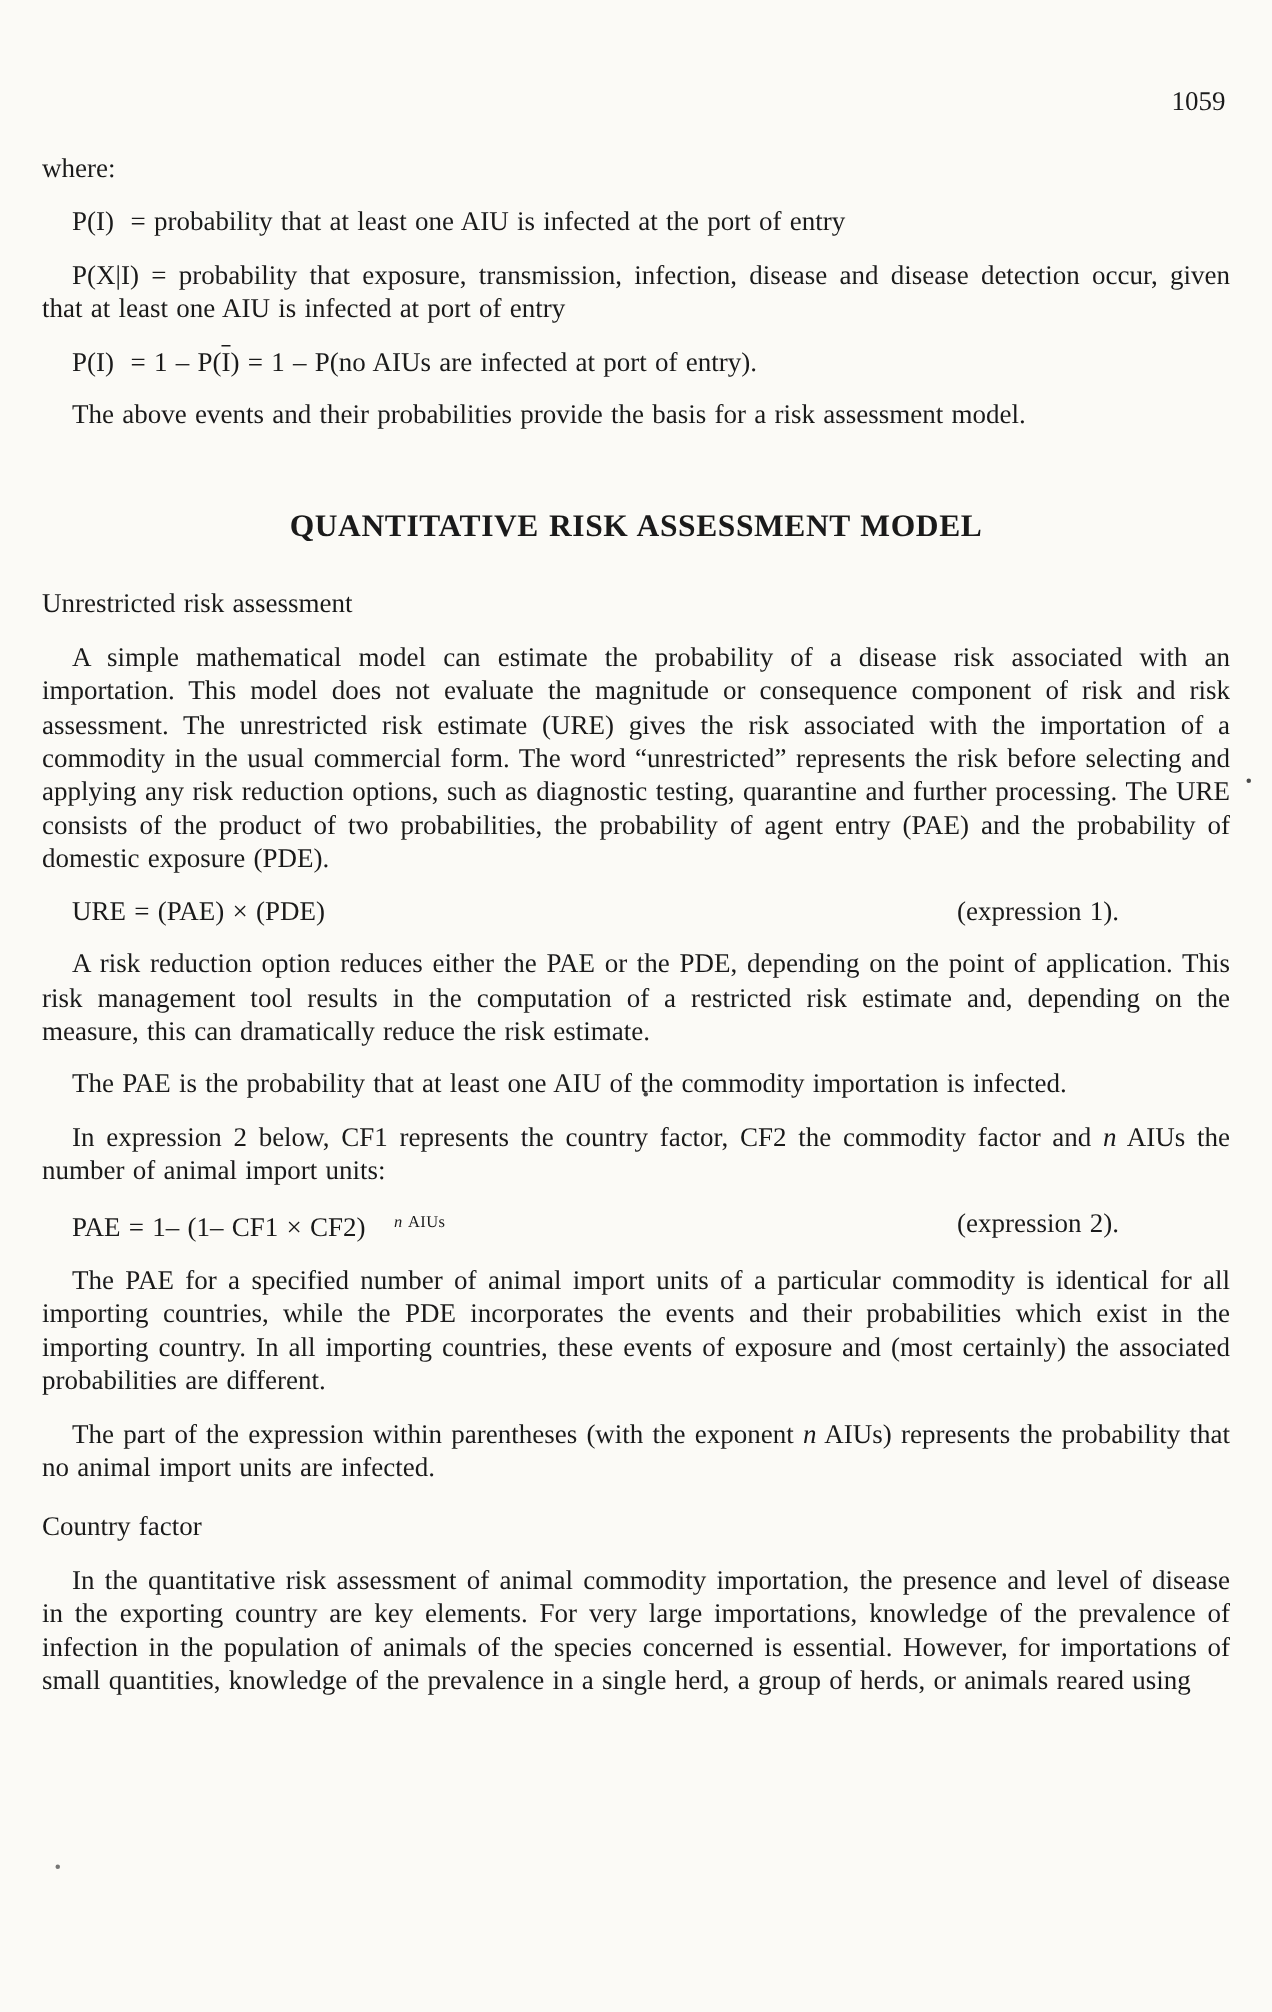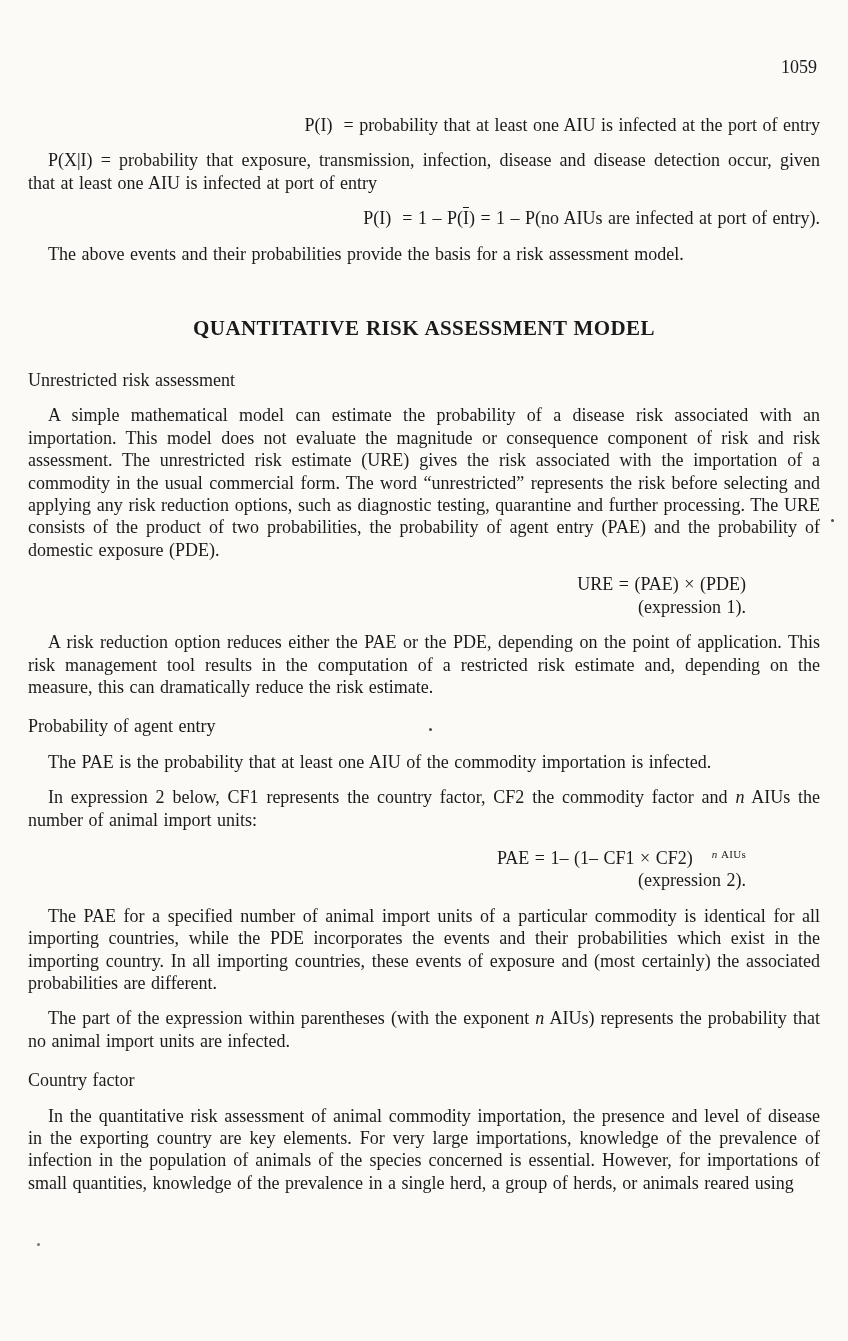--- a/index.html
+++ b/index.html
@@ -7,49 +7,50 @@
   body {
     width: 848px;
     height: 1341px;
     font-family: "Liberation Serif", serif;
     color: #1a1a1a;
   }
   .sheet { position: relative; width: 848px; height: 1279px; overflow: hidden; }
   .pagenum { position: absolute; top: 57px; right: 31px; font-size: 18px; }
   .content { padding: 101px 28px 0 28px; font-size: 18px; line-height: 22.4px; word-spacing: 1px; }
   .para { text-align: justify; text-indent: 20px; }
-  .indent { text-indent: 20px; text-align: right; }
+  .indent { text-indent: 20px; }
   .pre { white-space: pre-wrap; }
   .sp { margin-top: 13px; }
   .sp-eq { margin-top: 12px; }
   .main-heading {
     font-size: 21px; line-height: 26px; font-weight: 700;
     text-align: center; letter-spacing: 0.4px;
     margin-top: 50px; margin-bottom: 28px;
   }
   .sub-heading { font-size: 18px; line-height: 22.4px; font-weight: 400; margin-top: 17px; }
-  .eq-row { display: flex; justify-content: space-between; align-items: flex-end; padding-right: 74px; flex-direction: column; }
+  .eq-row { display: flex; justify-content: space-between; align-items: flex-start; padding-right: 74px; }
   .eq-left { padding-left: 20px; }
   .it { font-style: italic; }
   .overbar { text-decoration: overline; }
   .sup { font-size: 11px; vertical-align: 6px; margin-left: 19px; letter-spacing: 0.3px; }
   .artifact { position: absolute; width: 3px; height: 3px; background: #4a4a4a; border-radius: 50%; }
   .a1 { left: 831px; top: 519px; }
   .a2 { left: 429px; top: 728px; }
   .a3 { left: 37px; top: 1243px; opacity: 0.75; }
 </style>
 </head>
 <body>
 
 <div class="sheet">
 
   <div class="pagenum">1059</div>
 
   <div class="content">
 
+    <p>where:</p>
 
     <p class="indent pre sp">P(I)  = probability that at least one AIU is infected at the port of entry</p>
 
     <p class="para sp">P(X|I) = probability that exposure, transmission, infection, disease and disease detection occur, given that at least one AIU is infected at port of entry</p>
 
     <p class="indent pre sp"><span>P(I)  = 1 – P(</span><span class="overbar">I</span><span>) = 1 – P(no AIUs are infected at port of entry).</span></p>
 
     <p class="para sp">The above events and their probabilities provide the basis for a risk assessment model.</p>
 
     <h1 class="main-heading">QUANTITATIVE RISK ASSESSMENT MODEL</h1>
@@ -58,21 +59,20 @@
 
     <p class="para sp">A simple mathematical model can estimate the probability of a disease risk associated with an importation. This model does not evaluate the magnitude or consequence component of risk and risk assessment. The unrestricted risk estimate (URE) gives the risk associated with the importation of a commodity in the usual commercial form. The word “unrestricted” represents the risk before selecting and applying any risk reduction options, such as diagnostic testing, quarantine and further processing. The URE consists of the product of two probabilities, the probability of agent entry (PAE) and the probability of domestic exposure (PDE).</p>
 
     <div class="eq-row sp-eq">
       <span class="eq-left">URE = (PAE) × (PDE)</span>
       <span>(expression 1).</span>
     </div>
 
     <p class="para sp">A risk reduction option reduces either the PAE or the PDE, depending on the point of application. This risk management tool results in the computation of a restricted risk estimate and, depending on the measure, this can dramatically reduce the risk estimate.</p>
 
-    <h2 class="sub-heading">Probability of agent entry</h2>
 
     <p class="para sp">The PAE is the probability that at least one AIU of the commodity importation is infected.</p>
 
     <p class="para sp"><span>In expression 2 below, CF1 represents the country factor, CF2 the commodity factor and </span><span class="it">n</span><span> AIUs the number of animal import units:</span></p>
 
     <div class="eq-row sp-eq">
       <span class="eq-left"><span>PAE = 1– (1– CF1 × CF2)</span><sup class="sup"><span class="it">n</span><span> AIUs</span></sup></span>
       <span>(expression 2).</span>
     </div>
 

